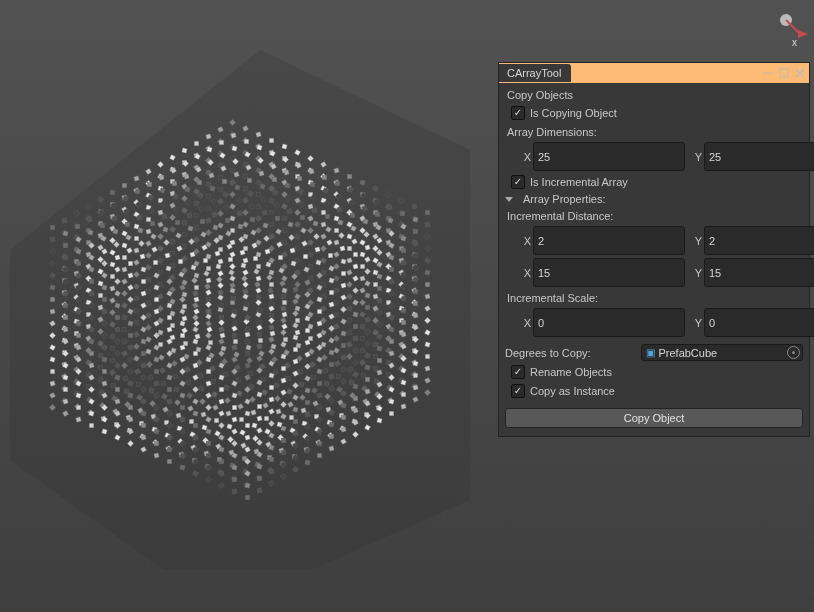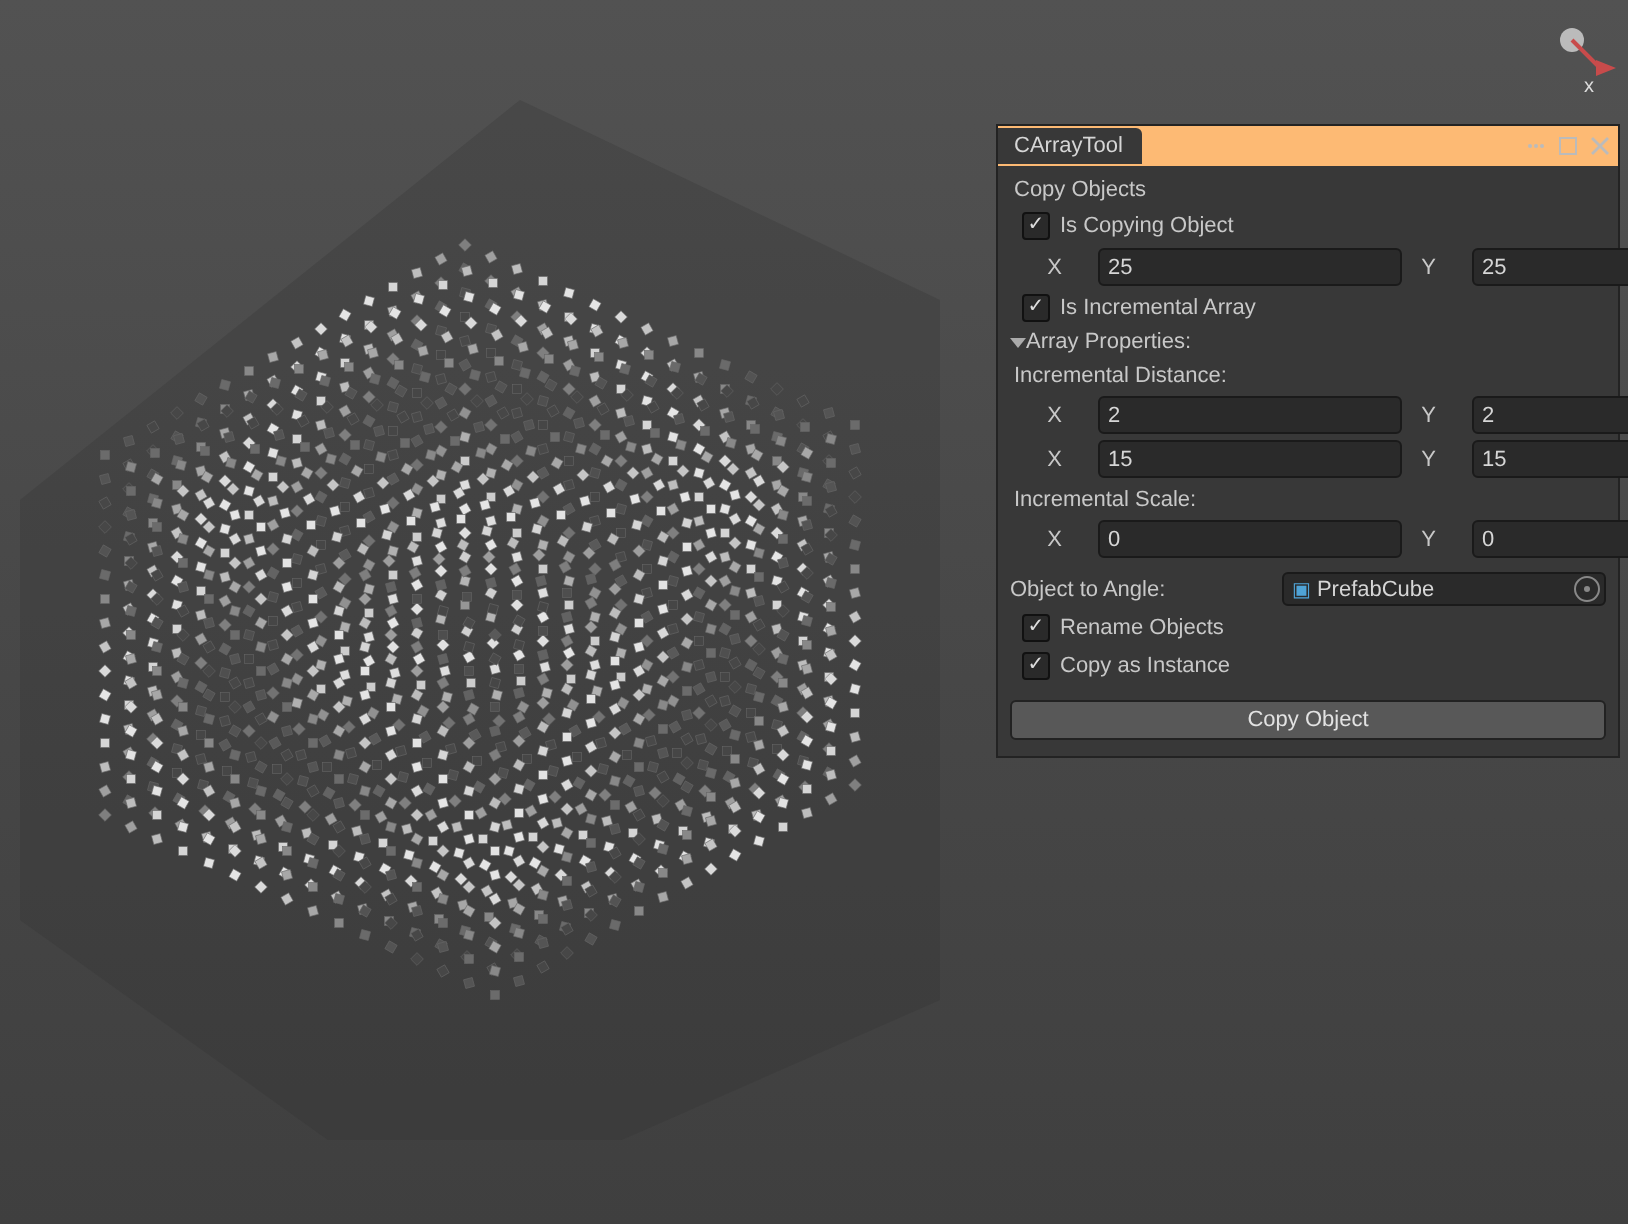--- a/index.html
+++ b/index.html
@@ -74,23 +74,23 @@
   }
   .checkbox.checked::after {
     content: "✓"; color: #ddd; font-size: 10px; line-height: 1;
   }
   .xyz-row { display: flex; gap: 5px; padding-left: 14px; }
   .xyz-field { display: flex; align-items: center; flex: 1; gap: 2px; }
   .xyz-label { width: 12px; text-align: right; color: #c8c8c8; cursor: ew-resize; }
   .num-input, .obj-input {
     flex: 1; background: #2a2a2a; border: 1px solid #1a1a1a;
     border-radius: 3px; color: #d6d6d6; font-size: 11px;
-    padding: 1px 4px; outline: none; height: 19px; margin-left: 16px;
+    padding: 1px 4px; outline: none; height: 29px;
   }
-  .foldout { display: flex; align-items: center; gap: 0; cursor: pointer; }
+  .foldout { display: flex; align-items: center; gap: 10px; cursor: pointer; }
   .caret {
     width: 0; height: 0;
     border-left: 4px solid transparent;
     border-right: 4px solid transparent;
     border-top: 5px solid #aaa;
   }
   .obj-row { display: flex; align-items: center; gap: 6px; padding-top: 4px; }
   .obj-label { flex: 0 0 130px; }
   .obj-input-wrap { flex: 1; display: flex; align-items: center; background: #2a2a2a; border: 1px solid #1a1a1a; border-radius: 3px; height: 17px; padding: 0 2px 0 4px; gap: 3px; }
   .obj-cube-icon { color: #4fa3d6; font-size: 10px; }
@@ -1513,20 +1513,21 @@
     </div>
 
     <div class="panel-body">
       <div class="section-title">Copy Objects</div>
 
       <div class="checkbox-row">
         <div class="checkbox checked"></div>
         <span>Is Copying Object</span>
       </div>
 
+      <div class="section-title sub-label">Array Dimensions:</div>
       <div class="xyz-row">
         <div class="xyz-field">
             <span class="xyz-label">X</span>
             <input class="num-input" value="25" style="">
           </div>
         <div class="xyz-field">
             <span class="xyz-label">Y</span>
             <input class="num-input" value="25" style="">
           </div>
 
@@ -1574,21 +1575,21 @@
             <input class="num-input" value="0" style="">
           </div>
         <div class="xyz-field">
             <span class="xyz-label">Y</span>
             <input class="num-input" value="0" style="">
           </div>
 
       </div>
 
       <div class="obj-row">
-        <span class="obj-label">Object to Angle:</span>
+        <span class="obj-label">Degrees to Copy:</span>
         <div class="obj-input-wrap">
           <span class="obj-cube-icon">▣</span>
           <span class="obj-text">PrefabCube</span>
           <div class="obj-picker"></div>
         </div>
       </div>
 
       <div class="checkbox-row">
         <div class="checkbox checked"></div>
         <span>Rename Objects</span>

